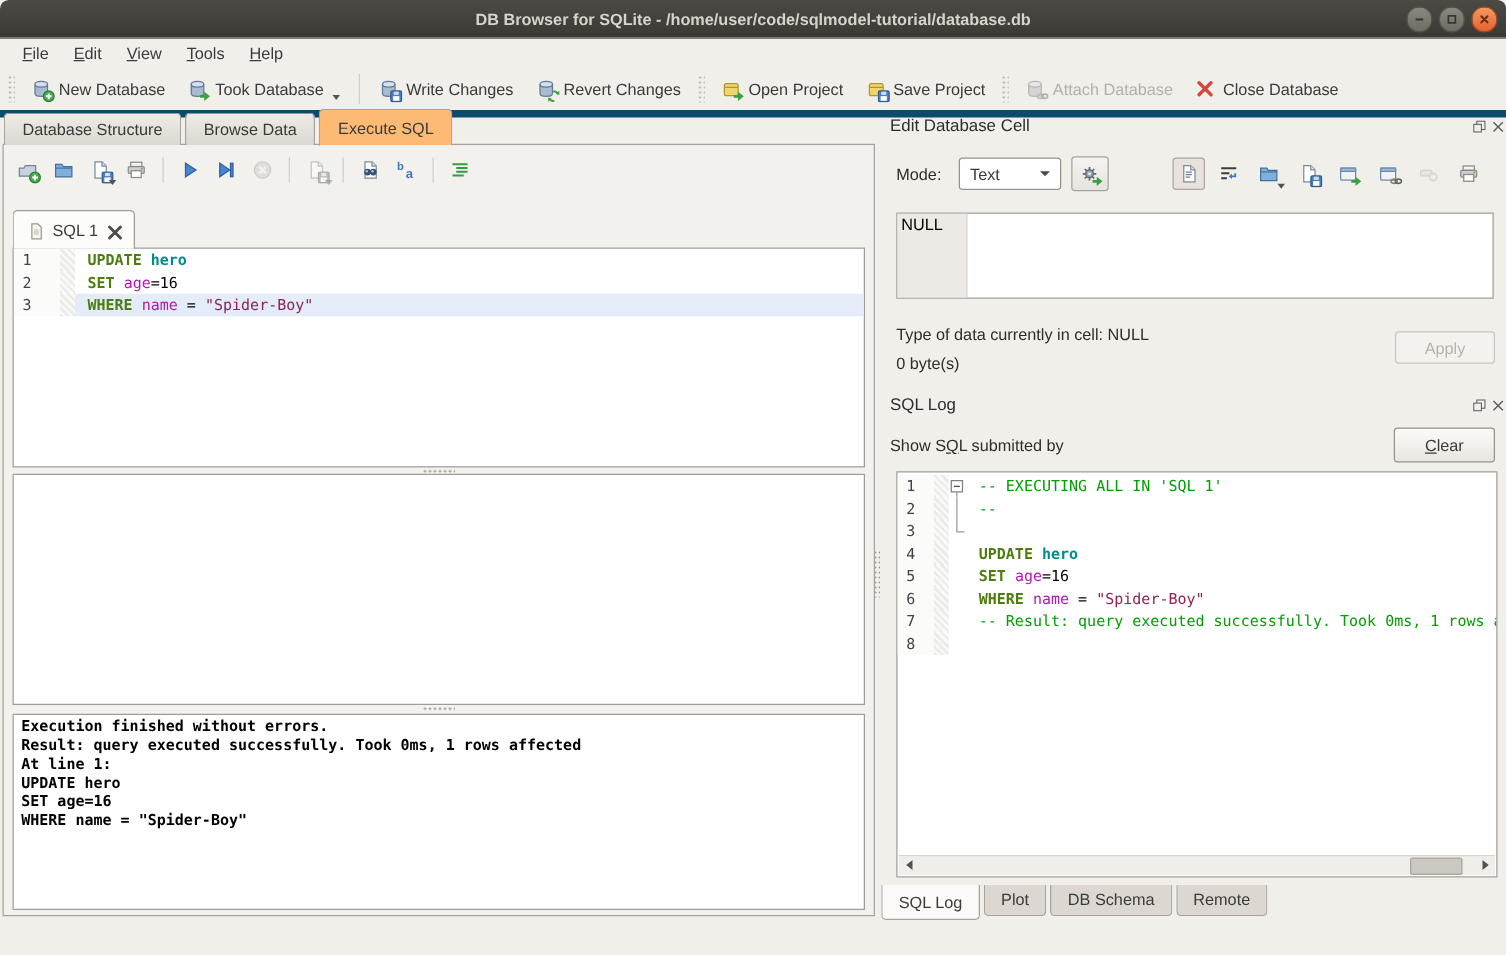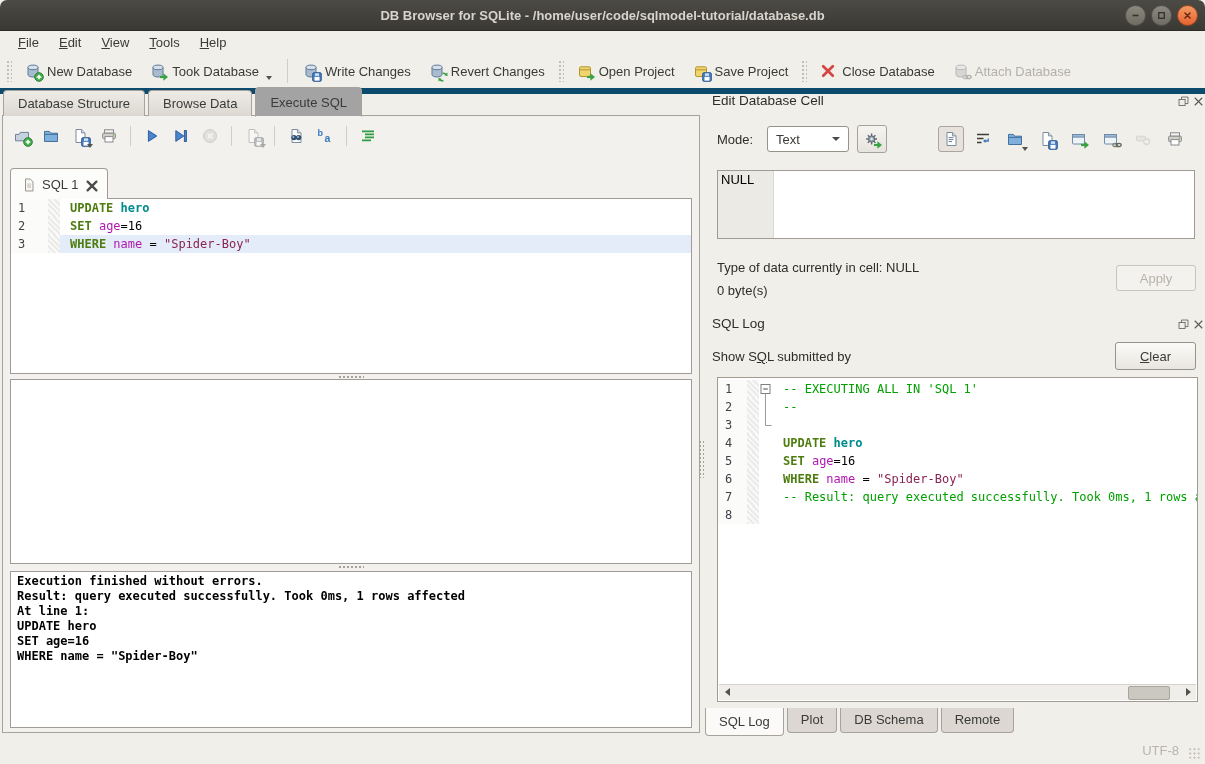--- a/index.html
+++ b/index.html
@@ -40,21 +40,21 @@
     border:1px solid transparent;border-radius:3px;background:transparent;padding:0;}
   .ibtn.pressed{background:#e7e3dc;border-color:#aaa59d;}
   .ibtn.disabled{opacity:.45;filter:grayscale(.85);}
   .mini-caret{position:absolute;right:-1px;bottom:0;width:0;height:0;border-left:3.5px solid transparent;
     border-right:3.5px solid transparent;border-top:4px solid #55524c;}
 
   
   .main-tabs{position:absolute;left:3px;top:88px;height:28px;display:flex;align-items:flex-end;z-index:3;}
   .mtab{padding:5px 14px 5px;background:linear-gradient(#eeebe6,#dcd8d1);border:1px solid #a7a39c;
     border-bottom:none;border-radius:4px 4px 0 0;margin-right:3px;}
-  .mtab.active{background:#a3a3a3;padding:7px 14px 6px;border-bottom:1px solid #f3f1ed;margin-bottom:-1px;}
+  .mtab.active{background:#fdba74;padding:7px 14px 6px;border-bottom:1px solid #f3f1ed;margin-bottom:-1px;}
 
   .left-frame{position:absolute;left:2px;top:115px;width:696px;height:616px;border:1px solid #a7a39c;
     background:#f3f1ed;z-index:2;}
 
   .sql-toolbar{position:absolute;left:6px;top:7px;height:26px;display:flex;align-items:center;gap:3px;}
   .sql-toolbar .vsep{height:20px;margin:0 5px;}
 
   .subtab{position:absolute;left:7px;top:52px;height:30px;display:flex;align-items:center;gap:6px;
     padding:0 10px;background:#fcfcfb;border:1px solid #a09c95;border-bottom:none;border-radius:4px 4px 0 0;z-index:2;}
   .subtab .icon{width:15px;height:15px;}
@@ -246,40 +246,40 @@
           </svg>
           <svg class="badge" viewBox="0 0 10 10">
             <rect x="0.7" y="0.7" width="8.6" height="8.6" rx="1.2" fill="#4a7fc1" stroke="#2f5a92"></rect>
             <rect x="2.5" y="4.9" width="5" height="3.7" fill="#fff"></rect>
             <rect x="3" y="1.3" width="4" height="2.6" fill="#cfe0f2"></rect>
           </svg>
         </span>
         <span>Save Project</span>
       </button>
       <span class="handle"></span>
-      <button class="tbtn">
-        <span class="icon">
-          <svg class="base" viewBox="0 0 16 16">
-            <path d="M3.2 3.2l9.6 9.6M12.8 3.2L3.2 12.8" stroke="#d64541" stroke-width="2.7" stroke-linecap="round"></path>
-          </svg>
-        </span>
-        <span>Close Database</span>
-      </button>
       <button class="tbtn disabled">
         <span class="icon">
           <svg class="base" viewBox="0 0 16 16">
             <path d="M3 4.4v7.3c0 1.3 2.2 2.3 5 2.3s5-1 5-2.3V4.4" fill="#a9bccf" stroke="#5f7a99"></path>
             <ellipse cx="8" cy="4.4" rx="5" ry="2.3" fill="#d6e0ea" stroke="#5f7a99"></ellipse>
           </svg>
           <svg class="badge" viewBox="0 0 10 10">
             <ellipse cx="3.3" cy="5" rx="2.5" ry="1.7" fill="none" stroke="#828078" stroke-width="1.3"></ellipse>
             <ellipse cx="6.7" cy="5" rx="2.5" ry="1.7" fill="none" stroke="#66645e" stroke-width="1.3"></ellipse>
           </svg>
         </span>
         <span>Attach Database</span>
+      </button>
+      <button class="tbtn">
+        <span class="icon">
+          <svg class="base" viewBox="0 0 16 16">
+            <path d="M3.2 3.2l9.6 9.6M12.8 3.2L3.2 12.8" stroke="#d64541" stroke-width="2.7" stroke-linecap="round"></path>
+          </svg>
+        </span>
+        <span>Close Database</span>
       </button>
     </div>
 
   <div class="main-tabs" id="main-tabs">
       <span class="mtab">Database Structure</span>
       <span class="mtab">Browse Data</span>
       <span class="mtab active">Execute SQL</span>
     </div>
 
   <div class="left-frame">
@@ -607,17 +607,13 @@
     </div>
   </div>
 
   <div class="bottom-tabs" id="bottom-tabs">
       <span class="btab active">SQL Log</span>
       <span class="btab">Plot</span>
       <span class="btab">DB Schema</span>
       <span class="btab">Remote</span>
     </div>
 
-  <div class="statusbar">
-    <span class="encoding">UTF-8</span>
-    <span class="grip"></span>
-  </div>
 </div>
 
 </body></html>

